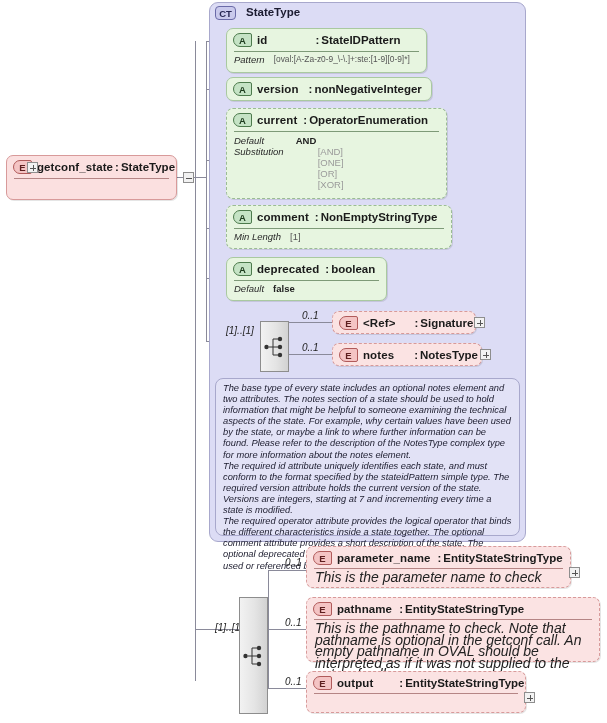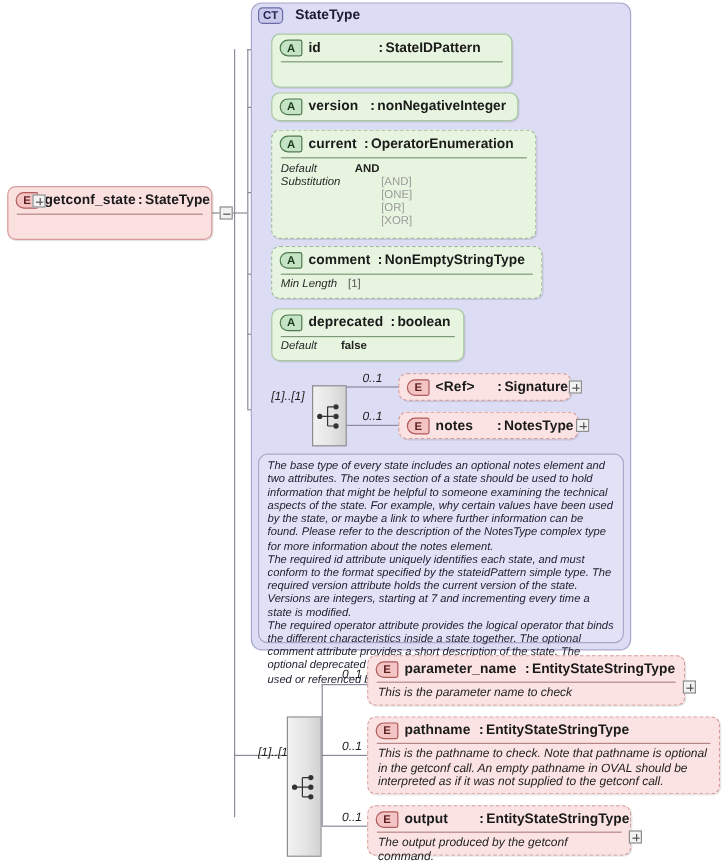--- a/index.html
+++ b/index.html
@@ -40,21 +40,21 @@
   .green{background:#e7f5e0;border:1px solid #a9c9a0;
          box-shadow:1px 1px 0 rgba(0,0,0,.10);}
   .green.opt{border:1px dashed #9bbc93;}
   .sepg{height:0;border-top:1px solid #7e9a78;margin:0 7px;}
   .sepp{height:0;border-top:1px solid #b58585;margin:0 7px;}
 
   .facet{display:flex;padding:2px 7px 3px 7px;font-size:9.5px;line-height:11px;}
   .facet .lbl{font-style:italic;color:#2a2a2a;white-space:nowrap;}
   .facet .val{font-weight:bold;color:#222;}
   .enumlist{color:#9a9a9a;font-weight:normal;padding-left:22px;}
-  .doc{padding:3px 8px 4px 8px;font-style:italic;font-size:10px;line-height:11.5px;color:#222;}
+  .doc{padding:3px 8px 4px 8px;font-style:italic;font-size:14px;line-height:11.5px;color:#222;}
 
   
   .plus,.minus{
     position:absolute;width:11px;height:11px;box-sizing:border-box;
     background:#f2f2f2;border:1px solid #8e8e8e;
   }
   .plus::before,.minus::before{
     content:"";position:absolute;left:2px;top:4.5px;width:6px;height:1px;background:#555;
   }
   .plus::after{content:"";position:absolute;left:4.5px;top:2px;width:1px;height:6px;background:#555;}
@@ -80,21 +80,21 @@
     position:absolute;box-sizing:border-box;
     background:#dcdcf5;border:1px solid #a8a8cc;border-radius:9px;
   }
   
   #ct-doc{
     position:absolute;box-sizing:border-box;
     background:#e2e2f6;border:1px solid #a8a8cc;border-radius:8px;
     padding:4px 7px;font-style:italic;font-size:9.3px;line-height:11.1px;color:#1c1c2e;
   }
   #ct-doc p{margin:0;}
-  .ct-title{position:absolute;display:flex;align-items:center;}
+  .ct-title{position:absolute;display:flex;}
   .ct-title .t{font-size:11.5px;font-weight:bold;color:#1b1b30;margin-left:5px;}
 
   
   #root-el{position:absolute;box-sizing:border-box;}
   #root-el .sg{display:flex;padding:3px 7px 4px 7px;font-size:9.5px;}
   #root-el .sg .lbl{font-style:italic;}
   #root-el .sg .val{font-weight:bold;margin-left:10px;}
 </style>
 </head>
 <body>
@@ -123,20 +123,24 @@
 </div>
 
 <div class="box green" style="left:226px;top:28px;width:201px;height:45px;">
   <div class="hdr">
     <span class="badge a">A</span>
     <span class="nm">id</span>
     <span class="colon" style="margin-left:46px;">:</span>
     <span class="ty">StateIDPattern</span>
   </div>
   <div class="sepg"></div>
+  <div class="facet">
+    <span class="lbl">Pattern</span>
+    <span class="val" style="margin-left:9px;font-weight:normal;color:#555;font-size:8.4px;">[oval:[A-Za-z0-9_\-\.]+:ste:[1-9][0-9]*]</span>
+  </div>
 </div>
 
 <div class="box green" style="left:226px;top:77px;width:206px;height:24px;">
   <div class="hdr">
     <span class="badge a">A</span>
     <span class="nm">version</span>
     <span class="colon" style="margin-left:8px;">:</span>
     <span class="ty">nonNegativeInteger</span>
   </div>
 </div>
@@ -181,21 +185,21 @@
 <div class="box green" style="left:226px;top:257px;width:161px;height:44px;">
   <div class="hdr">
     <span class="badge a">A</span>
     <span class="nm">deprecated</span>
     <span class="colon" style="margin-left:4px;">:</span>
     <span class="ty">boolean</span>
   </div>
   <div class="sepg"></div>
   <div class="facet">
     <span class="lbl">Default</span>
-    <span class="val" style="margin-left:20px;">false</span>
+    <span class="val" style="margin-left:9px;">false</span>
   </div>
 </div>
 
 <div class="card" style="left:226px;top:325px;">[1]..[1]</div>
 <div class="comp" style="left:260px;top:321px;width:29px;height:51px;">
   <svg width="22" height="26" viewBox="0 0 22 26">
     <circle cx="2.5" cy="13" r="2.2" fill="#333"></circle>
     <line x1="4.5" y1="13" x2="9" y2="13" stroke="#333" stroke-width="1"></line>
     <line x1="9" y1="5" x2="9" y2="21" stroke="#333" stroke-width="1"></line>
     <line x1="9" y1="5" x2="14" y2="5" stroke="#333" stroke-width="1"></line>
@@ -298,15 +302,14 @@
 </div>
 
 <div class="box pink opt" style="left:306px;top:671px;width:220px;height:42px;">
   <div class="hdr" style="height:21px;">
     <span class="badge e">E</span>
     <span class="nm">output</span>
     <span class="colon" style="margin-left:24px;">:</span>
     <span class="ty">EntityStateStringType</span>
   </div>
   <div class="sepp"></div>
-  <div class="doc">The output produced by the getconf command.</div>
 </div>
 <div class="plus" style="left:524px;top:692px;"></div>
 
 </body></html>

